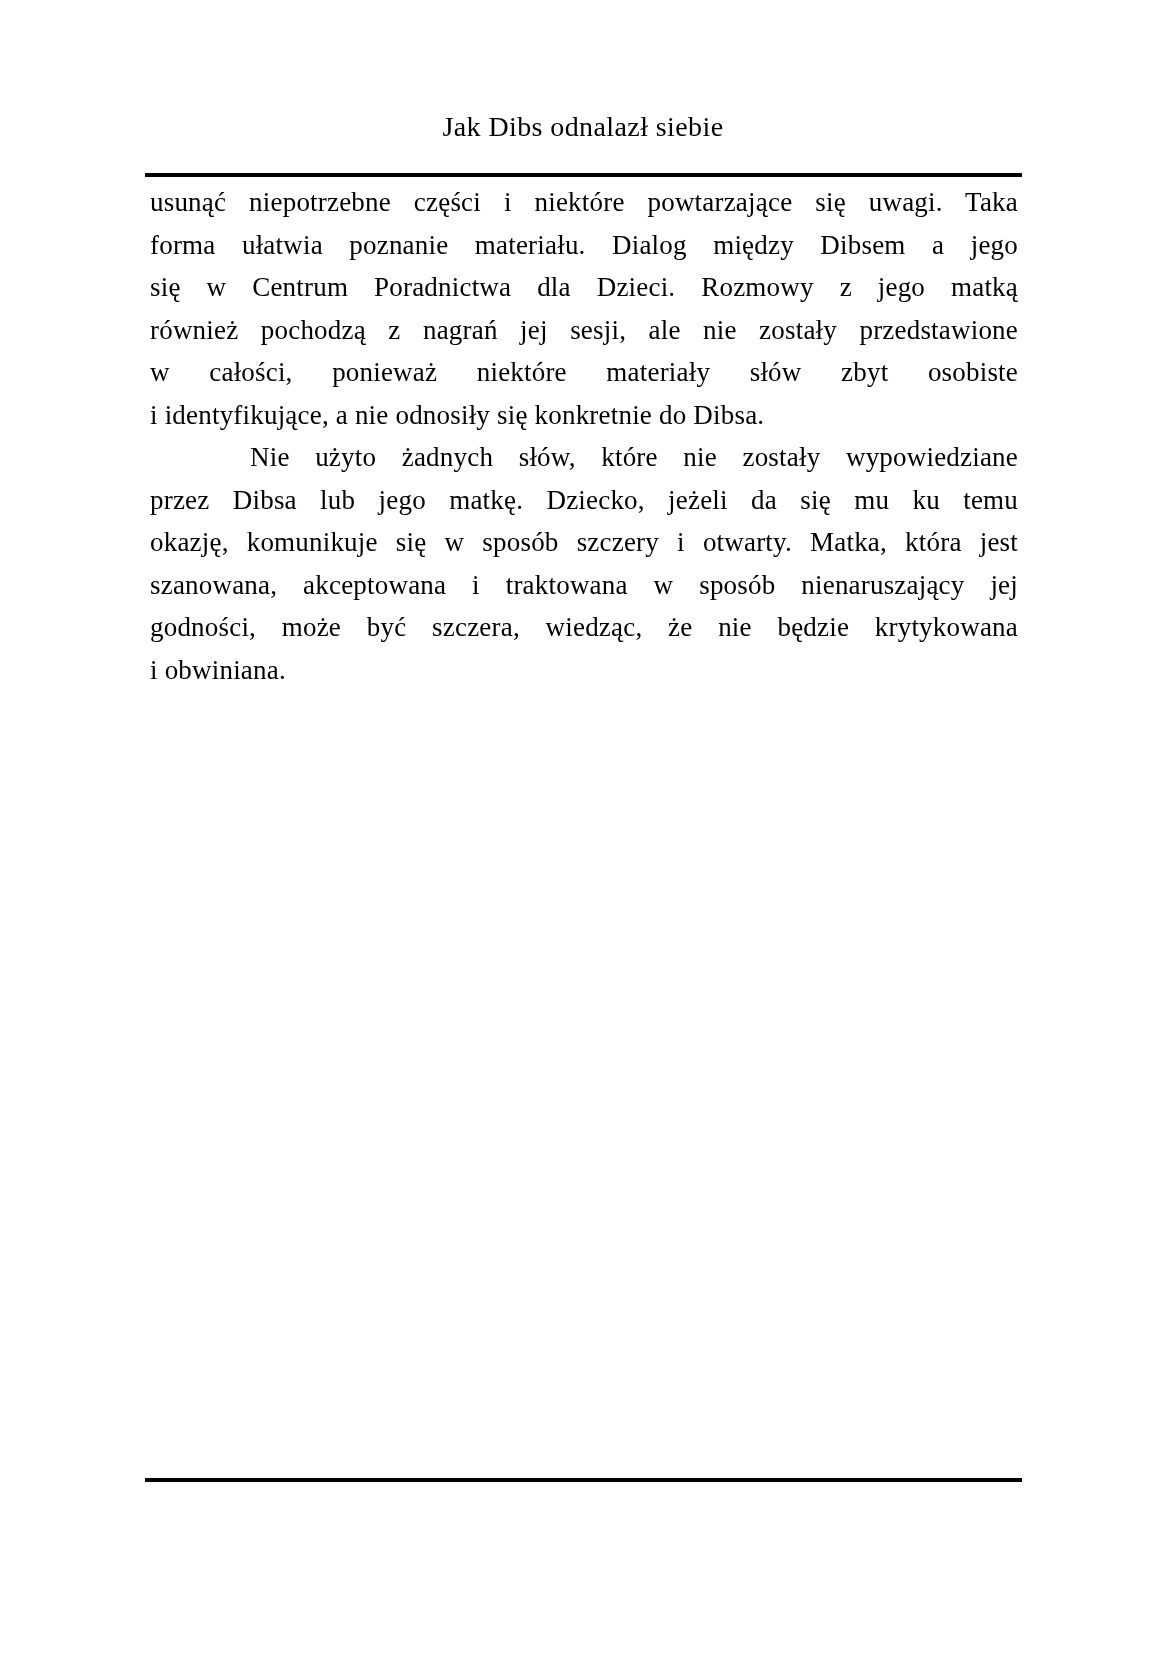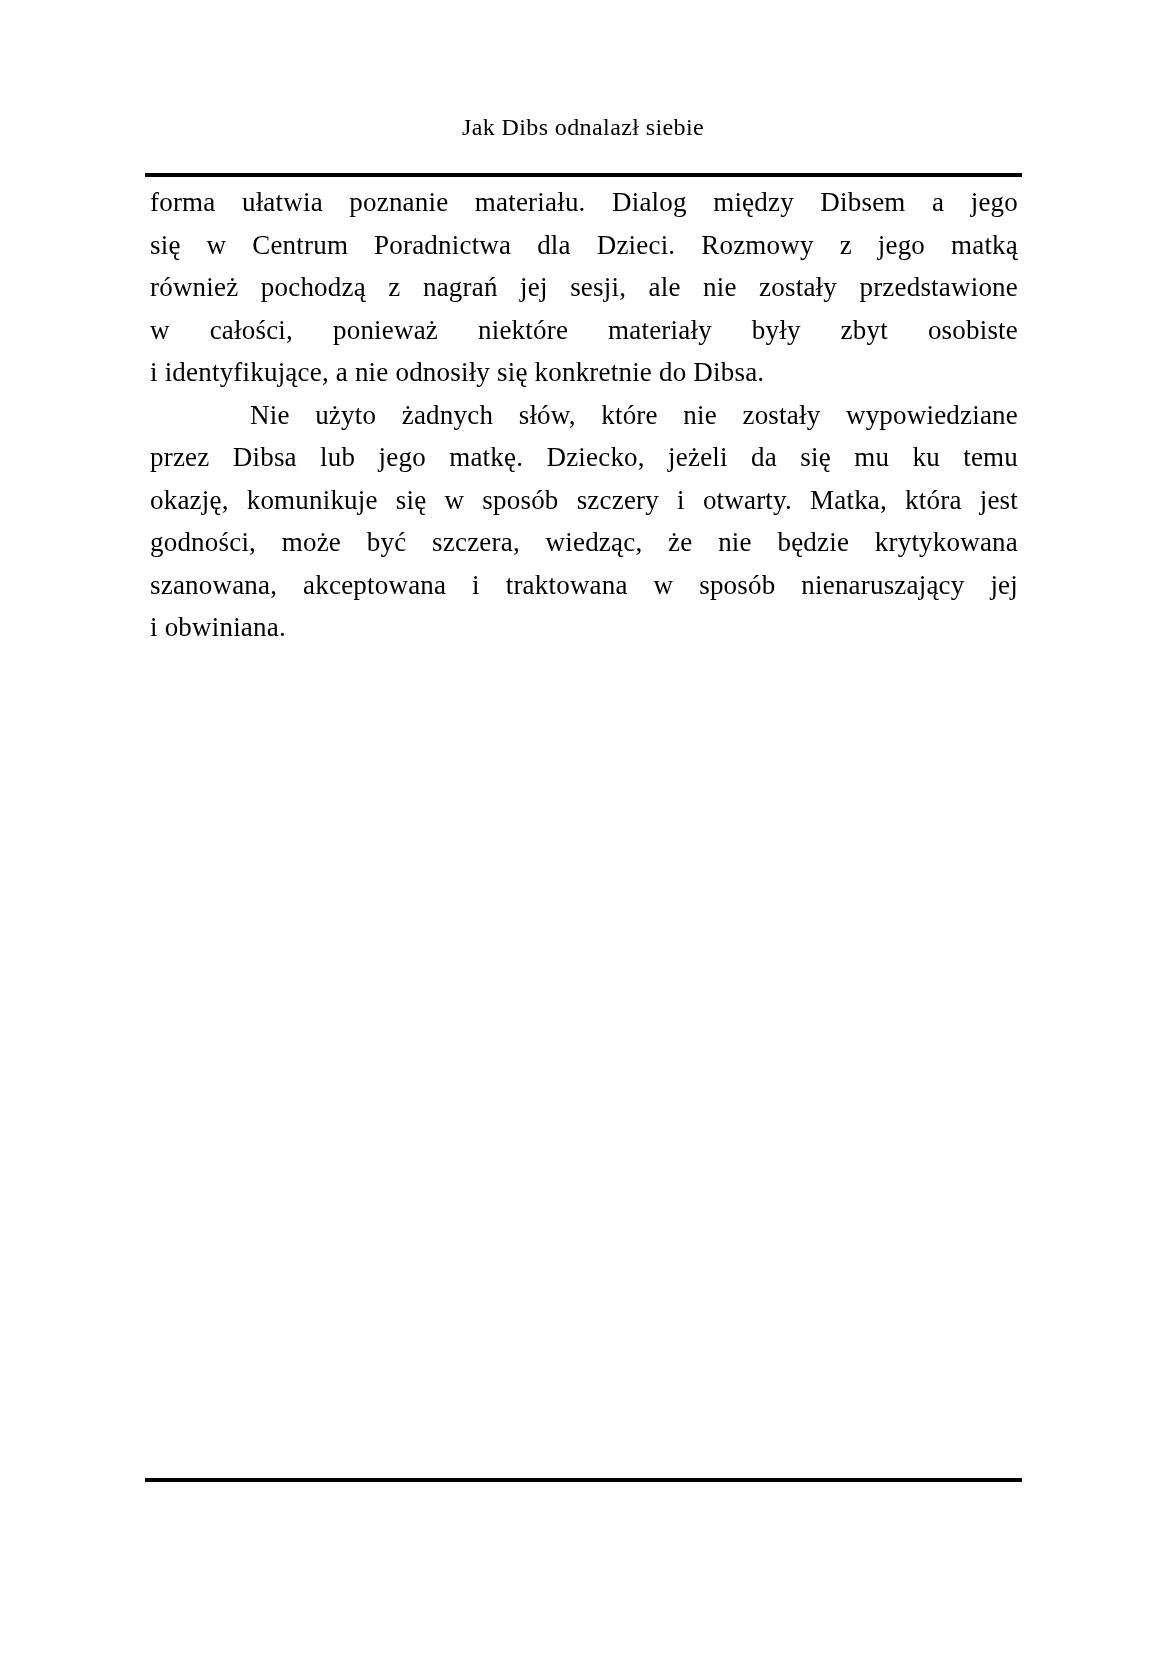--- a/index.html
+++ b/index.html
@@ -15,21 +15,21 @@
     color: #000000;
     font-family: "Liberation Serif", "DejaVu Serif", serif;
     overflow: hidden;
   }
   .running-head {
     position: absolute;
     top: 112px;
     left: 0;
     width: 100%;
     text-align: center;
-    font-size: 24px;
+    font-size: 28px;
     line-height: 30px;
     letter-spacing: 0.4px;
   }
   .rule {
     position: absolute;
     left: 145px;
     width: 877px;
     height: 4px;
     background: #000000;
   }
@@ -72,33 +72,34 @@
 
 <div class="page">
 
   <div class="running-head">Jak Dibs odnalazł siebie</div>
 
   <div class="rule rule-top"></div>
 
   <div class="textblock">
 
     <div class="para">
+      <div class="ln">usunąć niepotrzebne części i niektóre powtarzające się uwagi. Taka</div>
       <div class="ln">forma ułatwia poznanie materiału. Dialog między Dibsem a jego</div>
       <div class="ln">się w Centrum Poradnictwa dla Dzieci. Rozmowy z jego matką</div>
       <div class="ln">również pochodzą z nagrań jej sesji, ale nie zostały przedstawione</div>
-      <div class="ln">w całości, ponieważ niektóre materiały były zbyt osobiste</div>
+      <div class="ln">w całości, ponieważ niektóre materiały słów zbyt osobiste</div>
       <div class="ln ln-last">i identyfikujące, a nie odnosiły się konkretnie do Dibsa.</div>
     </div>
 
     <div class="para">
       <div class="ln ln-indent">Nie użyto żadnych słów, które nie zostały wypowiedziane</div>
       <div class="ln">przez Dibsa lub jego matkę. Dziecko, jeżeli da się mu ku temu</div>
       <div class="ln">okazję, komunikuje się w sposób szczery i otwarty. Matka, która jest</div>
+      <div class="ln">szanowana, akceptowana i traktowana w sposób nienaruszający jej</div>
       <div class="ln">godności, może być szczera, wiedząc, że nie będzie krytykowana</div>
-      <div class="ln">szanowana, akceptowana i traktowana w sposób nienaruszający jej</div>
       <div class="ln ln-last">i obwiniana.</div>
     </div>
 
   </div>
 
   <div class="rule rule-bottom"></div>
 
 
 </div>
 

